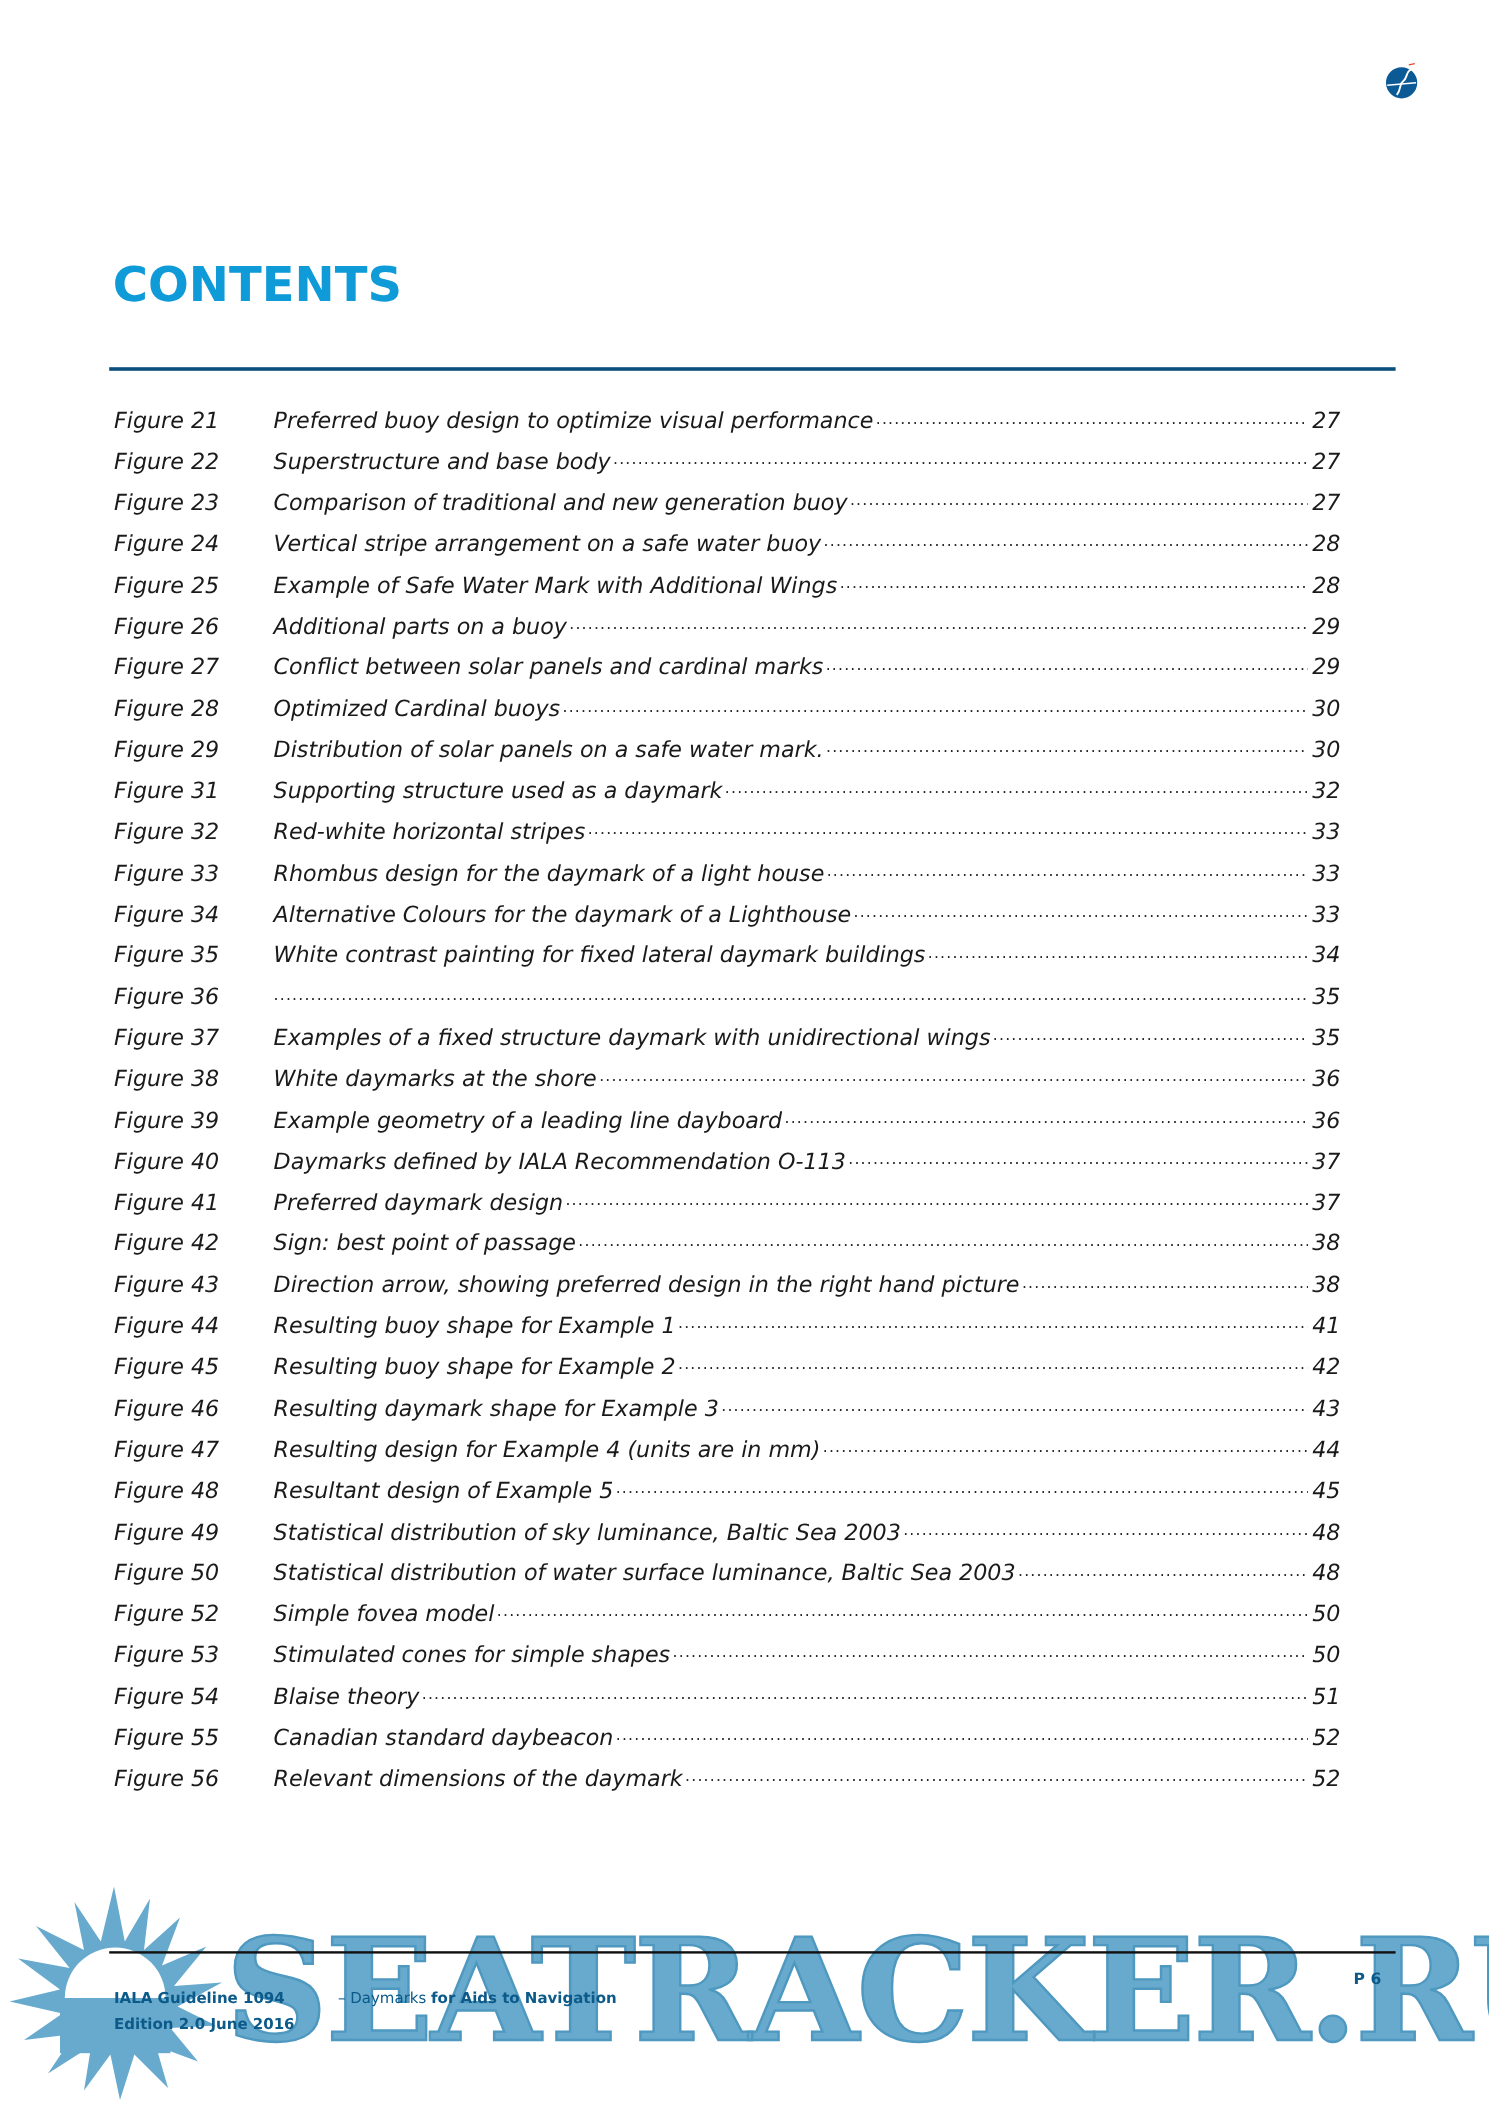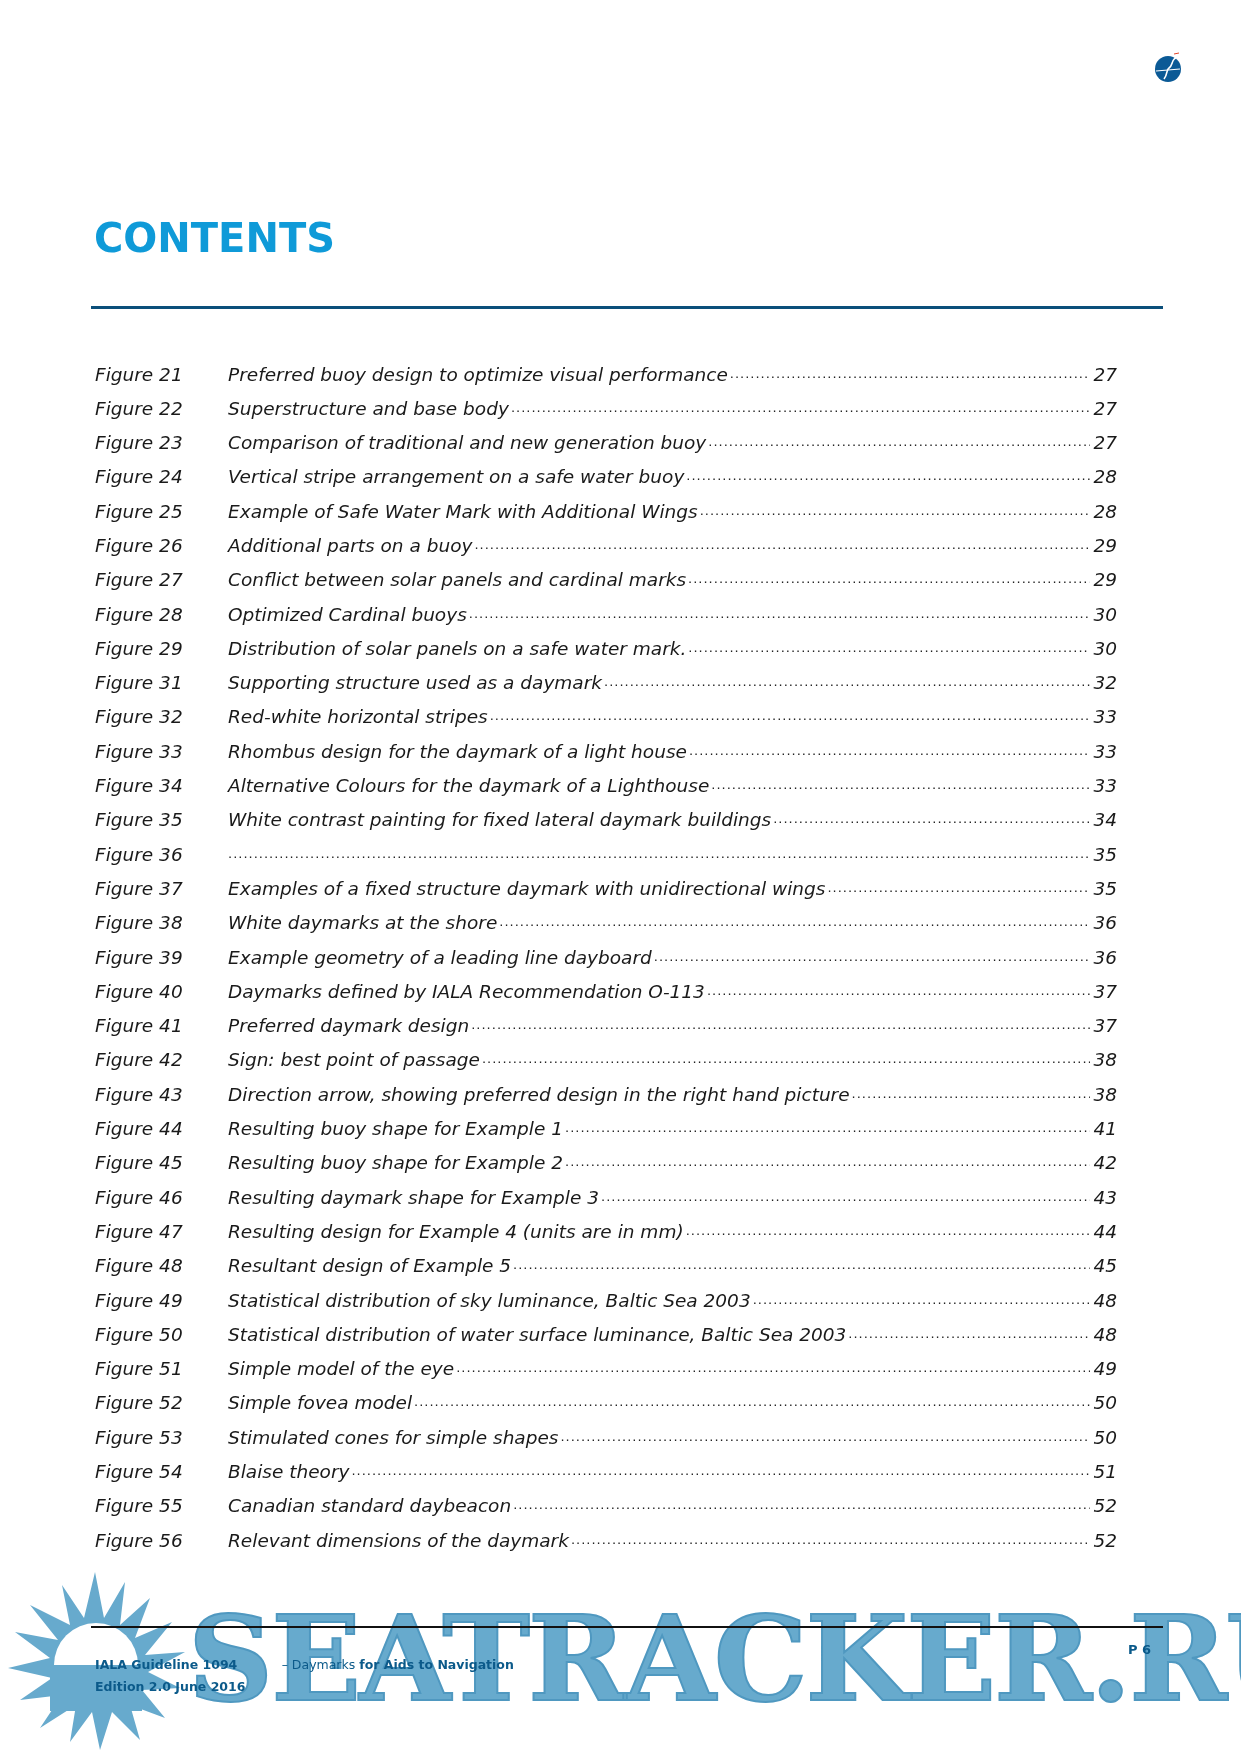--- a/index.html
+++ b/index.html
@@ -40,21 +40,20 @@
       top: 306px;
       width: 1072px;
       height: 3px;
       background: #0b4f7a;
     }
     .toc {
       position: absolute;
       left: 95px;
       top: 338px;
       width: 1022px;
-      margin-top: 24px;
     }
     .toc-row {
       display: flex;
       align-items: baseline;
       height: 34.3px;
       font-family: "DejaVu Sans", sans-serif;
       font-style: italic;
       font-size: 18.5px;
       color: #1a1a1a;
       white-space: nowrap;
@@ -330,26 +329,20 @@
     <span class="toc-dots"></span>
     <span class="toc-page">48</span>
   </div>
   <div class="toc-row">
     <span class="toc-label">Figure 50</span>
     <span class="toc-title">Statistical distribution of water surface luminance, Baltic Sea 2003 </span>
     <span class="toc-dots"></span>
     <span class="toc-page">48</span>
   </div>
   <div class="toc-row">
-    <span class="toc-label">Figure 51</span>
-    <span class="toc-title">Simple model of the eye </span>
-    <span class="toc-dots"></span>
-    <span class="toc-page">49</span>
-  </div>
-  <div class="toc-row">
     <span class="toc-label">Figure 52</span>
     <span class="toc-title">Simple fovea model </span>
     <span class="toc-dots"></span>
     <span class="toc-page">50</span>
   </div>
   <div class="toc-row">
     <span class="toc-label">Figure 53</span>
     <span class="toc-title">Stimulated cones for simple shapes </span>
     <span class="toc-dots"></span>
     <span class="toc-page">50</span>

